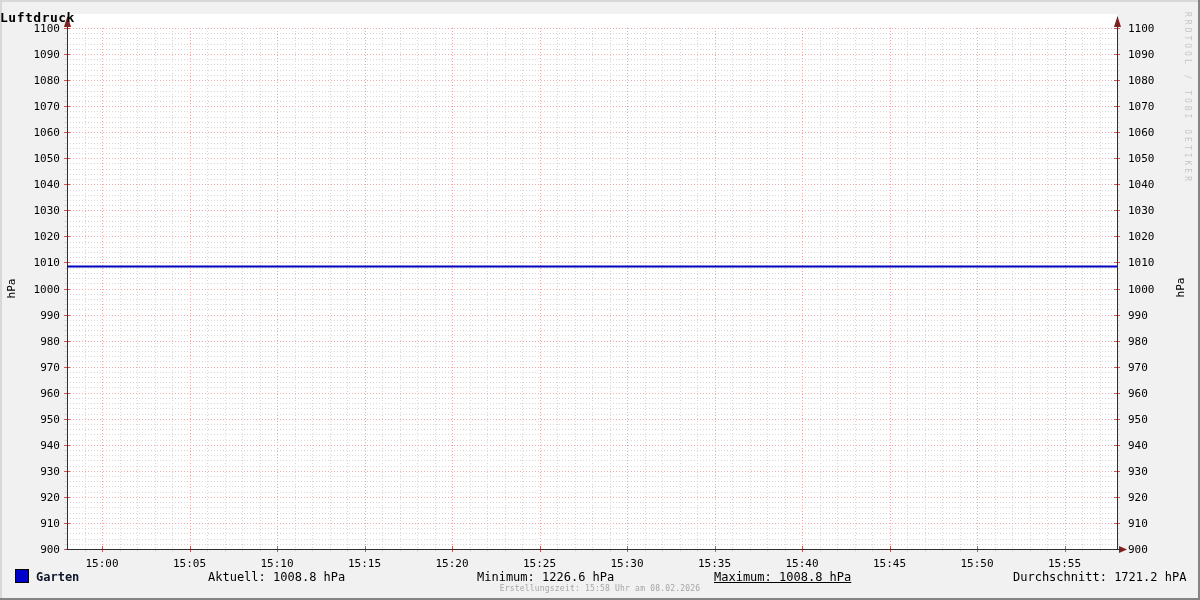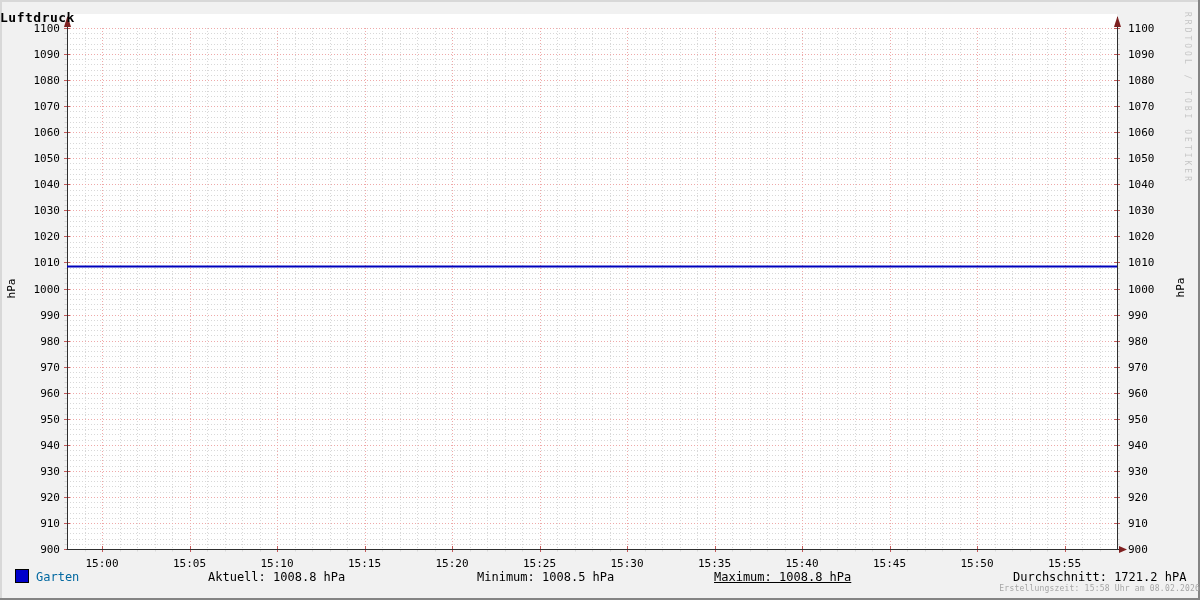--- a/index.html
+++ b/index.html
@@ -17,27 +17,27 @@
   .ylab{position:absolute;width:40px;height:13px;text-align:center;font-size:11px;color:#000;
     transform:rotate(-90deg);}
   .ylab.left{left:-9px;top:282px;}
   .ylab.right{left:1160px;top:281px;}
   .watermark{
     position:absolute;left:1183px;top:12px;writing-mode:vertical-rl;
     font-size:8px;letter-spacing:3px;color:#c6c6c6;white-space:nowrap;
   }
   .legend-swatch{position:absolute;left:15px;top:569px;width:12px;height:12px;
     border:1px solid #000;background:#0000cc;}
-  .legend-label{position:absolute;left:36px;top:570px;font-size:12px;color:#0369a1;}
+  .legend-label{position:absolute;left:36px;top:570px;font-size:12px;color:#0f172a;font-weight:bold;}
   .stat{position:absolute;top:570px;font-size:12px;color:#000;white-space:nowrap;}
   .stat.aktuell{left:208px;}
   .stat.minimum{left:477px;}
   .stat.maximum{left:714px;text-decoration:underline;}
   .stat.durchschnitt{left:1013px;}
-  .footer{position:absolute;left:0;top:584px;width:1200px;text-align:right;
+  .footer{position:absolute;left:0;top:584px;width:1200px;text-align:center;
     font-size:8px;letter-spacing:0.2px;color:#a6a6a6;}
 </style>
 </head>
 <body>
 
 <div id="graph">
   <svg id="plot" width="1200" height="600">
       <rect x="67" y="14" width="1050" height="535" fill="#ffffff"></rect>
       <g>
         <line x1="67" y1="544.5" x2="1117" y2="544.5" stroke="#d8d8d8" stroke-dasharray="1 2"></line>
@@ -538,17 +538,17 @@
         <polyline points="67,266.5 1117,266.5" fill="none" stroke="#0000bb" stroke-width="2"></polyline>
       </g>
     </svg>
   <div class="title">Luftdruck</div>
   <div class="ylab left">hPa</div>
   <div class="ylab right">hPa</div>
   <div class="watermark">RRDTOOL / TOBI OETIKER</div>
   <div class="legend-swatch" style="background: rgb(0, 0, 204);"></div>
   <div class="legend-label">Garten</div>
   <div class="stat aktuell">Aktuell: 1008.8 hPa</div>
-  <div class="stat minimum">Minimum: 1008.5 hPa</div>
+  <div class="stat minimum">Minimum: 1226.6 hPa</div>
   <div class="stat maximum">Maximum: 1008.8 hPa</div>
   <div class="stat durchschnitt">Durchschnitt: 1721.2 hPA</div>
   <div class="footer">Erstellungszeit: 15:58 Uhr am 08.02.2026</div>
 </div>
 
 </body></html>

